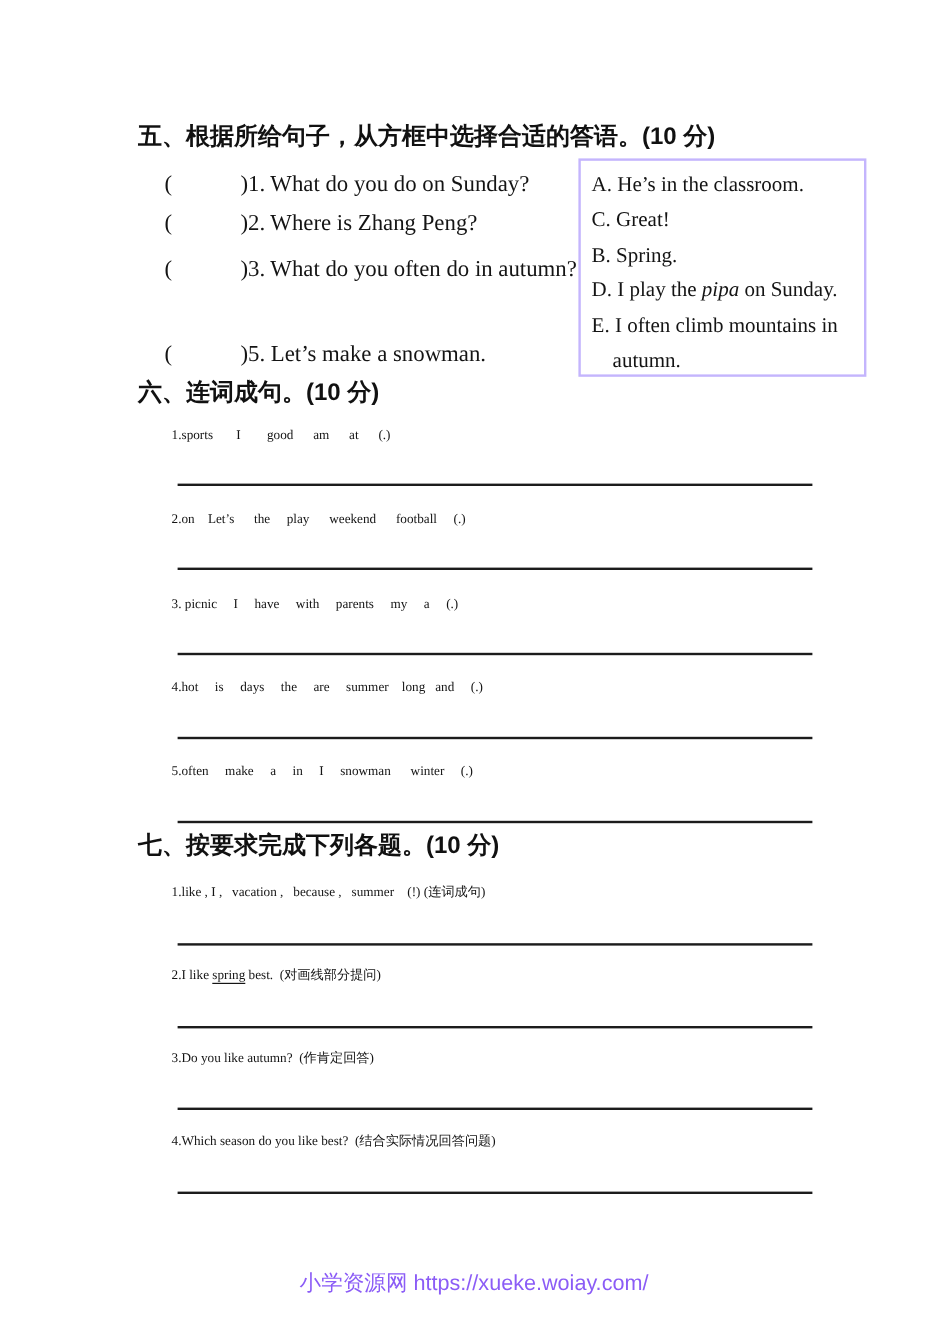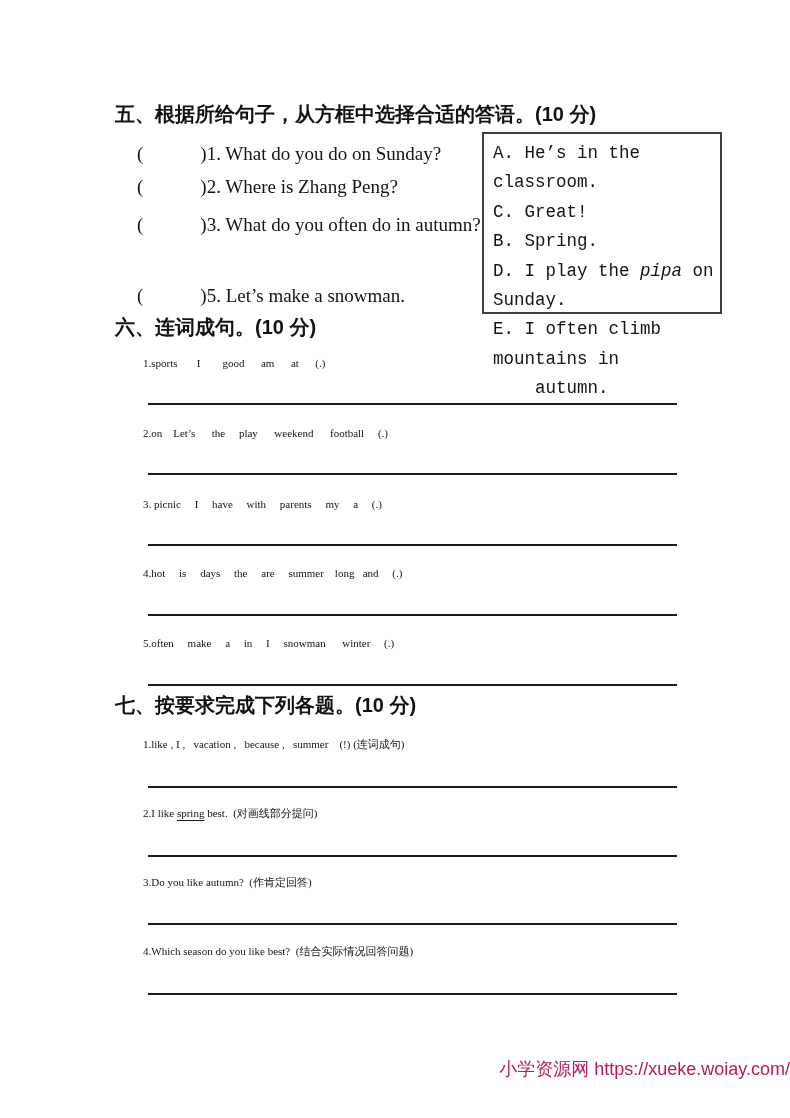--- a/index.html
+++ b/index.html
@@ -29,25 +29,24 @@
     line-height: 22px;
     white-space: pre;
   }
   .answer-box {
     position: absolute;
     left: 482px;
     top: 132px;
     width: 240px;
     height: 182px;
     box-sizing: border-box;
-    border: 2px solid #404040;
+    border: 2px solid #c4b5fd;
     padding: 5px 2px 0 9px;
     font-size: 17.5px;
     line-height: 29.4px;
-    font-family: Liberation Mono, monospace;
   }
   .opt { white-space: pre-wrap; }
   .em { font-style: italic; text-align: center; }
   .ul { text-decoration: underline; text-underline-offset: 3px; }
   .s6-item, .s7-item {
     position: absolute;
     left: 143px;
     font-size: 11px;
     line-height: 22px;
     white-space: pre;
@@ -57,24 +56,24 @@
     left: 148px;
     width: 529px;
     height: 0;
     border-top: 2px solid #1c1c1c;
   }
   .footer {
     position: absolute;
     left: 0;
     right: 0;
     top: 1057px;
-    text-align: right;
+    text-align: center;
     font-family: "Liberation Sans", sans-serif;
     font-size: 18px;
-    color: #be185d;
+    color: #8b5cf6;
   }
 </style>
 </head>
 <body>
 
 <div class="page">
 
   <div class="sec-title" style="top:101px">五、根据所给句子，从方框中选择合适的答语。(10 分)</div>
 
   <div class="q5" style="top:143px">(            )1. What do you do on Sunday?</div>

